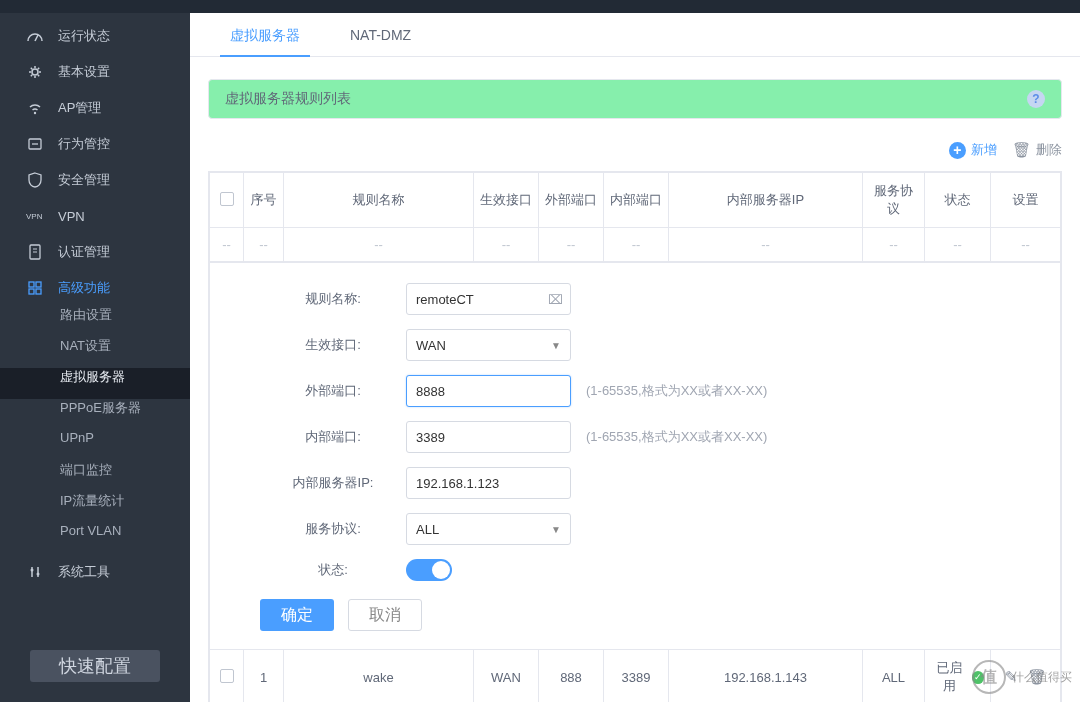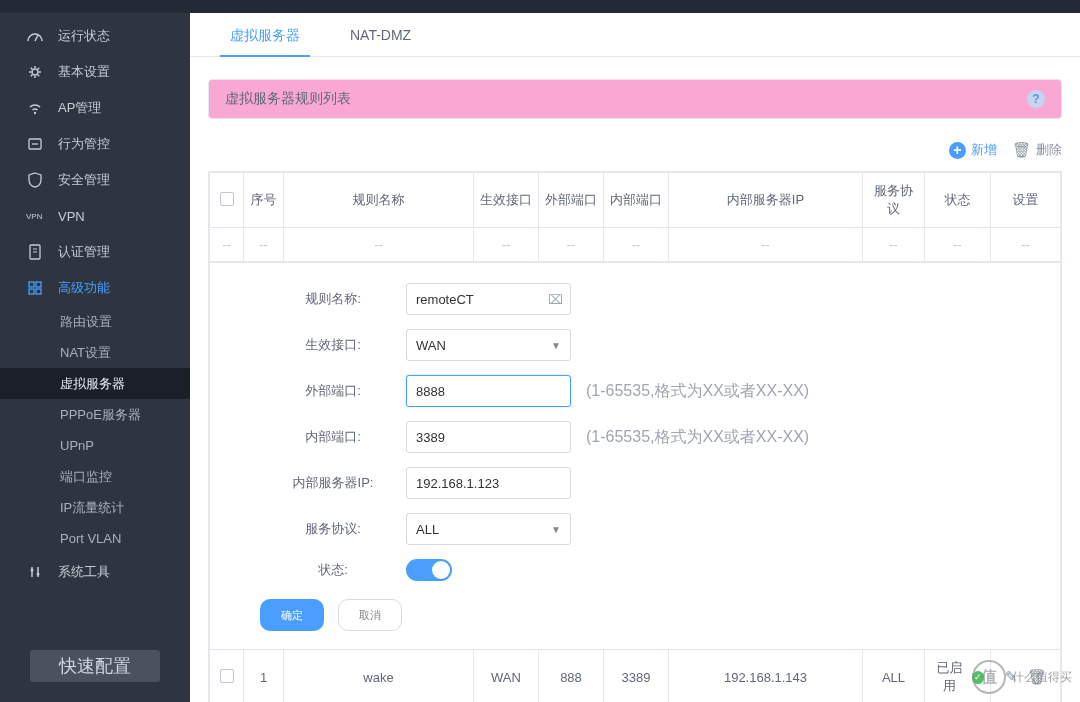--- a/index.html
+++ b/index.html
@@ -8,34 +8,34 @@
     .topbar { height: 13px; background: #222a35; }
     
     .sidebar { 
       position: absolute; left: 0; top: 13px; width: 190px; height: 689px;
       background: #2d3540; color: #c5ccd6; font-size: 13px;
     }
     .sidebar-inner { padding-top: 5px; }
     .side-item { display: flex; align-items: center; height: 36px; padding-left: 24px; cursor: pointer; }
     .side-item .icon { width: 22px; height: 16px; margin-right: 12px; display: inline-flex; align-items: center; justify-content: center; }
     .side-item.active { color: #4a9eff; }
-    .sub-item { display: flex; align-items: center; height: 31px; padding-left: 60px; cursor: pointer; color: #a8b0bc; font-size: 13px; }
+    .sub-item { display: flex; align-items: flex-start; height: 31px; padding-left: 60px; cursor: pointer; color: #a8b0bc; font-size: 13px; }
     .sub-item.current { background: #1a1f28; color: #e8ecf2; }
     .quick-config-wrap { position: absolute; bottom: 20px; left: 30px; width: 130px; }
     .quick-config { height: 32px; background: #4a5260; color: #d0d6e0; border: none; border-radius: 3px; width: 100%; font-size: 18px; cursor: pointer; }
     
     .content { position: absolute; left: 190px; top: 13px; right: 0; bottom: 0; background: #fff; padding: 0; }
     
     .tabs { display: flex; height: 44px; border-bottom: 1px solid #e5e7ee; padding-left: 30px; gap: 30px; align-items: center; }
     .tab { height: 44px; line-height: 44px; color: #606878; font-size: 14px; cursor: pointer; border-bottom: 2px solid transparent; padding: 0 10px; }
     .tab.active { color: #4a9eff; border-bottom-color: #4a9eff; font-weight: 500; }
     
     .panel { margin: 22px 18px 0 18px; }
     .panel-title { 
-      background: #f9a8d4; border: 1px solid #e5e7ee; border-radius: 4px;
+      background: #86efac; border: 1px solid #e5e7ee; border-radius: 4px;
       padding: 10px 16px; color: #606878; font-size: 14px; display: flex; justify-content: space-between; align-items: center;
     }
     .help-icon { width: 18px; height: 18px; border-radius: 50%; background: #c5d6f2; color: #5b8de8; display: inline-flex; align-items: center; justify-content: center; font-size: 12px; font-weight: bold; cursor: pointer; }
     
     .actions { display: flex; justify-content: flex-end; gap: 15px; margin: 22px 18px 12px 0; }
     .action-btn { display: flex; align-items: center; gap: 5px; font-size: 13px; cursor: pointer; color: #4a9eff; }
     .action-btn.del { color: #8c94a0; }
     .plus-circle { width: 17px; height: 17px; border-radius: 50%; background: #4a9eff; color: #fff; display: inline-flex; align-items: center; justify-content: center; font-size: 14px; font-weight: bold; }
     .trash-icon { color: #8c94a0; font-size: 15px; }
     
@@ -48,30 +48,30 @@
     
     .form-panel { padding: 20px 30px 18px 50px; border-top: 1px solid #e5e7ee; }
     .form-row { display: flex; align-items: center; margin-bottom: 14px; }
     .form-label { width: 146px; color: #606878; font-size: 13px; }
     .form-input { 
       width: 165px; height: 32px; border: 1px solid #d6dae2; border-radius: 3px;
       padding: 0 9px; font-size: 13px; color: #333; outline: none;
     }
     .form-input.focused { border-color: #4a9eff; box-shadow: 0 0 2px rgba(74,158,255,0.4); }
     .input-wrap { position: relative; display: inline-flex; align-items: center; }
-    .input-hint { margin-left: 15px; color: #a0a6b2; font-size: 16px; }
+    .input-hint { margin-left: 15px; color: #a0a6b2; font-size: 13px; }
     .clear-x { position: absolute; right: 8px; color: #a0a6b2; cursor: pointer; font-size: 13px; }
     .select { display: flex; align-items: center; justify-content: space-between; cursor: pointer; }
     .select-arrow { color: #888; font-size: 10px; }
     
     .toggle { width: 46px; height: 22px; background: #4a9eff; border-radius: 11px; position: relative; cursor: pointer; }
     .toggle::after { content: ""; position: absolute; width: 18px; height: 18px; background: #fff; border-radius: 50%; top: 2px; right: 2px; }
     
     .form-btns { display: flex; gap: 14px; margin-top: 18px; }
-    .btn { height: 32px; padding: 0 20px; border-radius: 10px; font-size: 11px; cursor: pointer; border: 1px solid transparent; }
+    .btn { height: 32px; padding: 0 20px; border-radius: 3px; font-size: 16px; cursor: pointer; border: 1px solid transparent; }
     .btn-primary { background: #4a9eff; color: #fff; }
     .btn-default { background: #fff; color: #888; border-color: #d6dae2; }
     
     .status-ok { display: inline-flex; align-items: center; gap: 4px; }
     .check-circle { width: 13px; height: 13px; border-radius: 50%; background: #4fc268; color: #fff; display: inline-flex; align-items: center; justify-content: center; font-size: 9px; }
     .row-actions { display: inline-flex; gap: 10px; color: #8c94a0; }
     .row-actions span { cursor: pointer; font-size: 15px; }
     
     .watermark { position: absolute; right: 8px; bottom: 8px; display: flex; align-items: center; gap: 6px; opacity: 0.6; }
     .wm-circle { width: 34px; height: 34px; border: 2px solid #888; border-radius: 50%; display: flex; align-items: center; justify-content: center; font-size: 16px; color: #888; font-weight: bold; }

